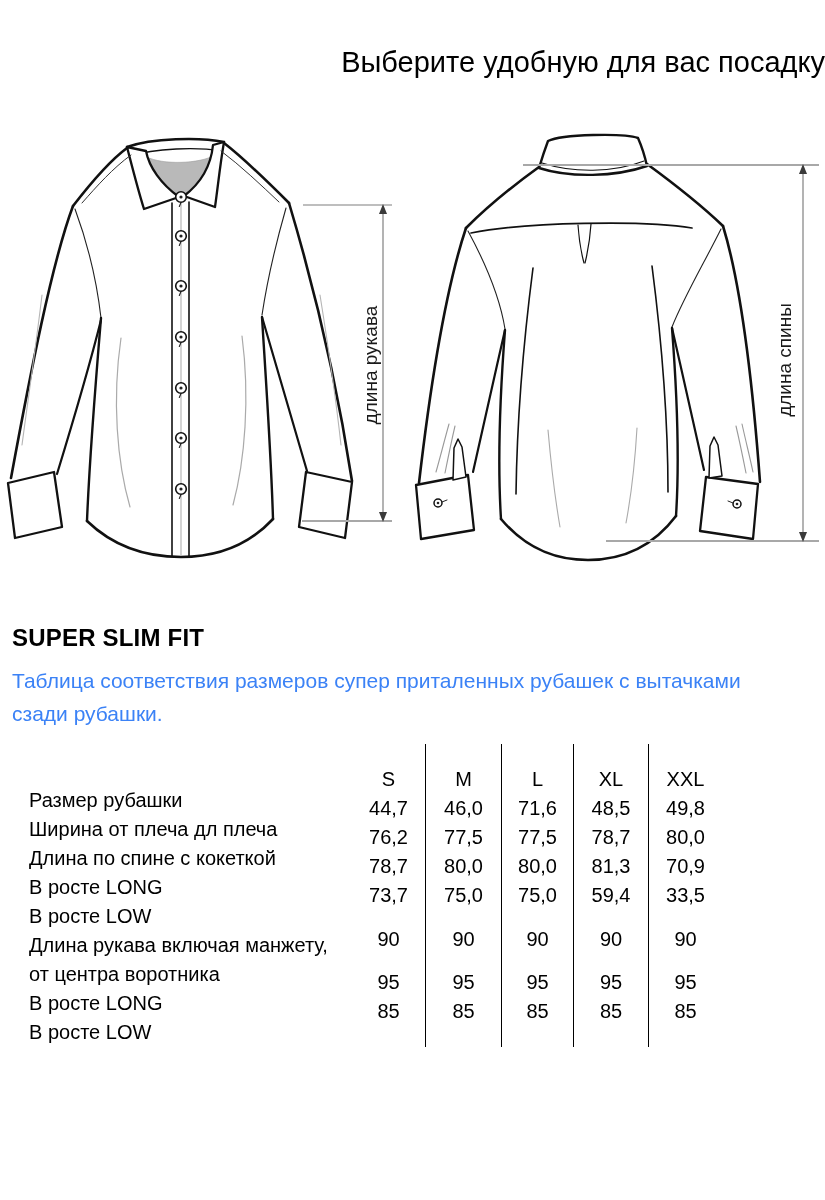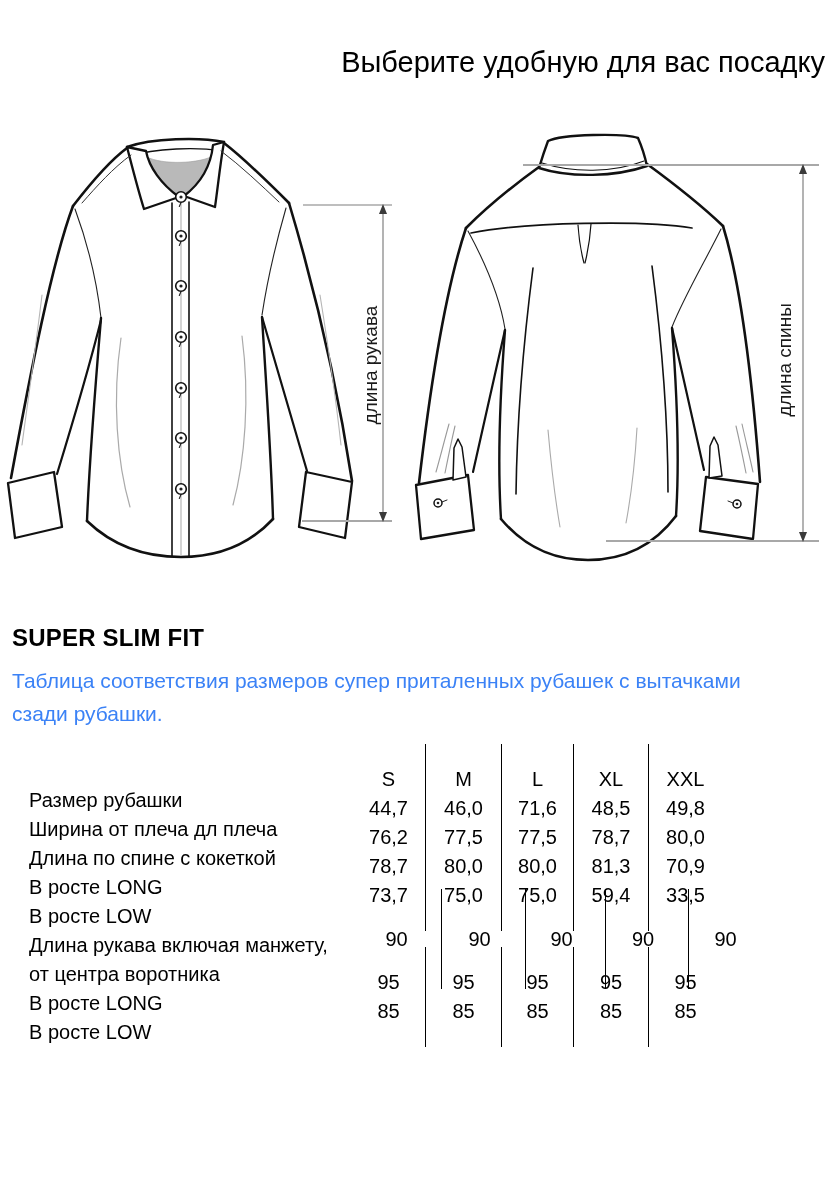--- a/index.html
+++ b/index.html
@@ -27,21 +27,21 @@
     position:absolute;top:624px;left:12px;font-size:24px;font-weight:bold;
     color:#000;letter-spacing:0.2px;
   }
   .fit-desc{
     position:absolute;top:664px;left:12px;width:800px;
     font-size:21px;line-height:33px;color:#3b82f6;
   }
   
   .size-table{position:absolute;top:744px;left:0;width:722px;font-size:20px;color:#000;}
   .trow{display:grid;grid-template-columns:352px 73px 76px 72px 75px 74px;height:29px;}
-  .trow.tall{height:58px;gap:8px;}
+  .trow.tall{height:58px;}
   .cl{display:flex;align-items:center;padding-left:29px;line-height:29px;margin-top:42px;}
   .cl{box-sizing:border-box;max-width:352px;}
   .cv{display:flex;align-items:center;justify-content:center;line-height:29px;}
   .cv + .cv{border-left:1.5px solid #000;}
 </style>
 </head>
 <body>
 
 <div class="page-title">Выберите удобную для вас посадку</div>
 

